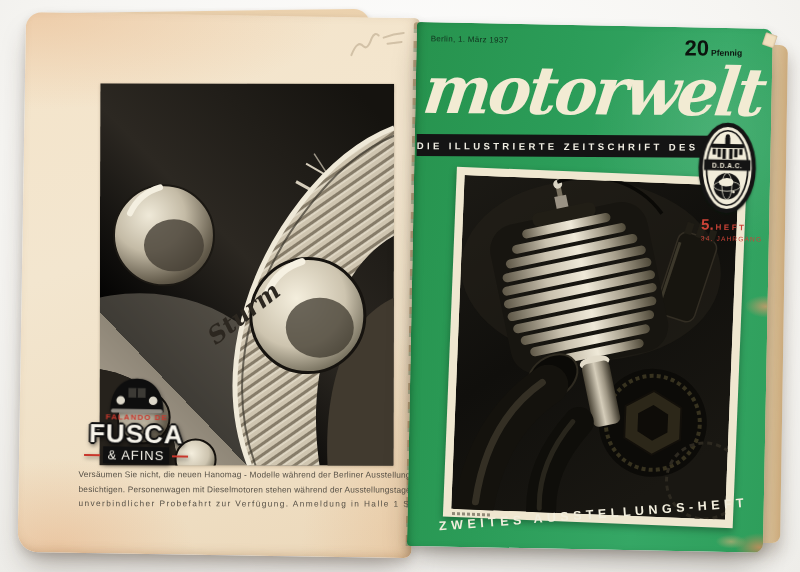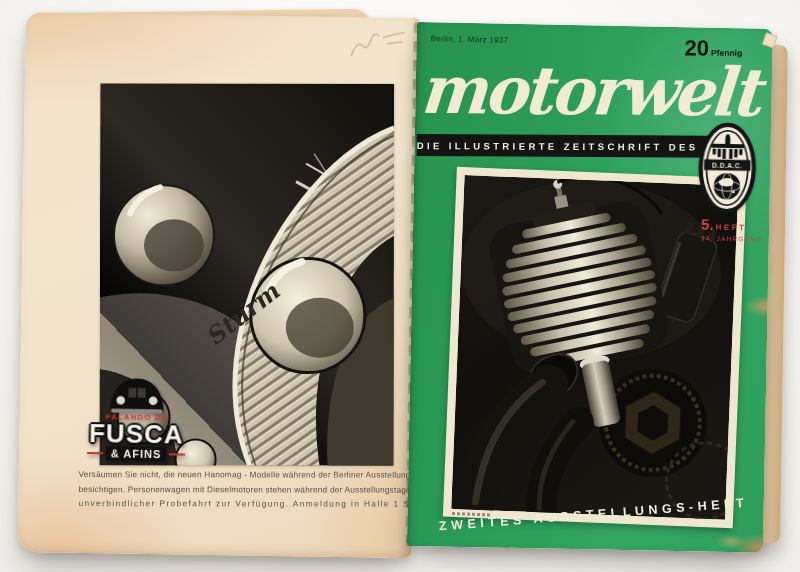--- a/index.html
+++ b/index.html
@@ -35,21 +35,21 @@
   .ad-line.spaced{letter-spacing:1.4px;}
   .pencil-mark{position:absolute;left:316px;top:2px;width:72px;height:48px;opacity:.75;}
   .fusca{position:absolute;left:58px;top:360px;width:118px;text-align:center;z-index:3;
     filter:drop-shadow(1px 2px 2px rgba(0,0,0,.45));}
   .fusca .top{color:#c9372c;font-size:8px;font-weight:bold;letter-spacing:1px;margin-top:-3px;}
   .fusca .main{color:#f6f3ea;font-size:26px;font-weight:bold;letter-spacing:1px;line-height:24px;
     text-shadow:-2px 0 0 #101010,2px 0 0 #101010,0 -2px 0 #101010,0 2px 0 #101010,
       -1px -1px 0 #101010,1px 1px 0 #101010,1px -1px 0 #101010,-1px 1px 0 #101010;}
   .fusca .bottom-row{display:flex;align-items:center;justify-content:center;gap:3px;margin-top:1px;}
   .fusca .dash{width:16px;height:2px;background:#c9372c;}
-  .fusca .pill{background:#101010;color:#f4f1e8;font-size:11px;font-weight:bold;
+  .fusca .pill{background:#101010;color:#f4f1e8;font-size:13px;font-weight:normal;
     letter-spacing:1px;padding:1px 5px;}
 
   
   .cover-page{position:absolute;left:417px;top:22px;width:356px;height:524px;z-index:2;
     transform:rotate(1.1deg);transform-origin:top left;
     border-radius:4px 9px 9px 4px;
     background:
       radial-gradient(ellipse 30px 16px at 99.5% 53%, rgba(198,155,106,.9), rgba(198,155,106,0) 70%),
       radial-gradient(ellipse 34px 20px at 99% 99%, rgba(188,142,92,.95), rgba(188,142,92,0) 72%),
       radial-gradient(ellipse 22px 10px at 91% 98%, rgba(214,174,122,.6), rgba(214,174,122,0) 70%),

